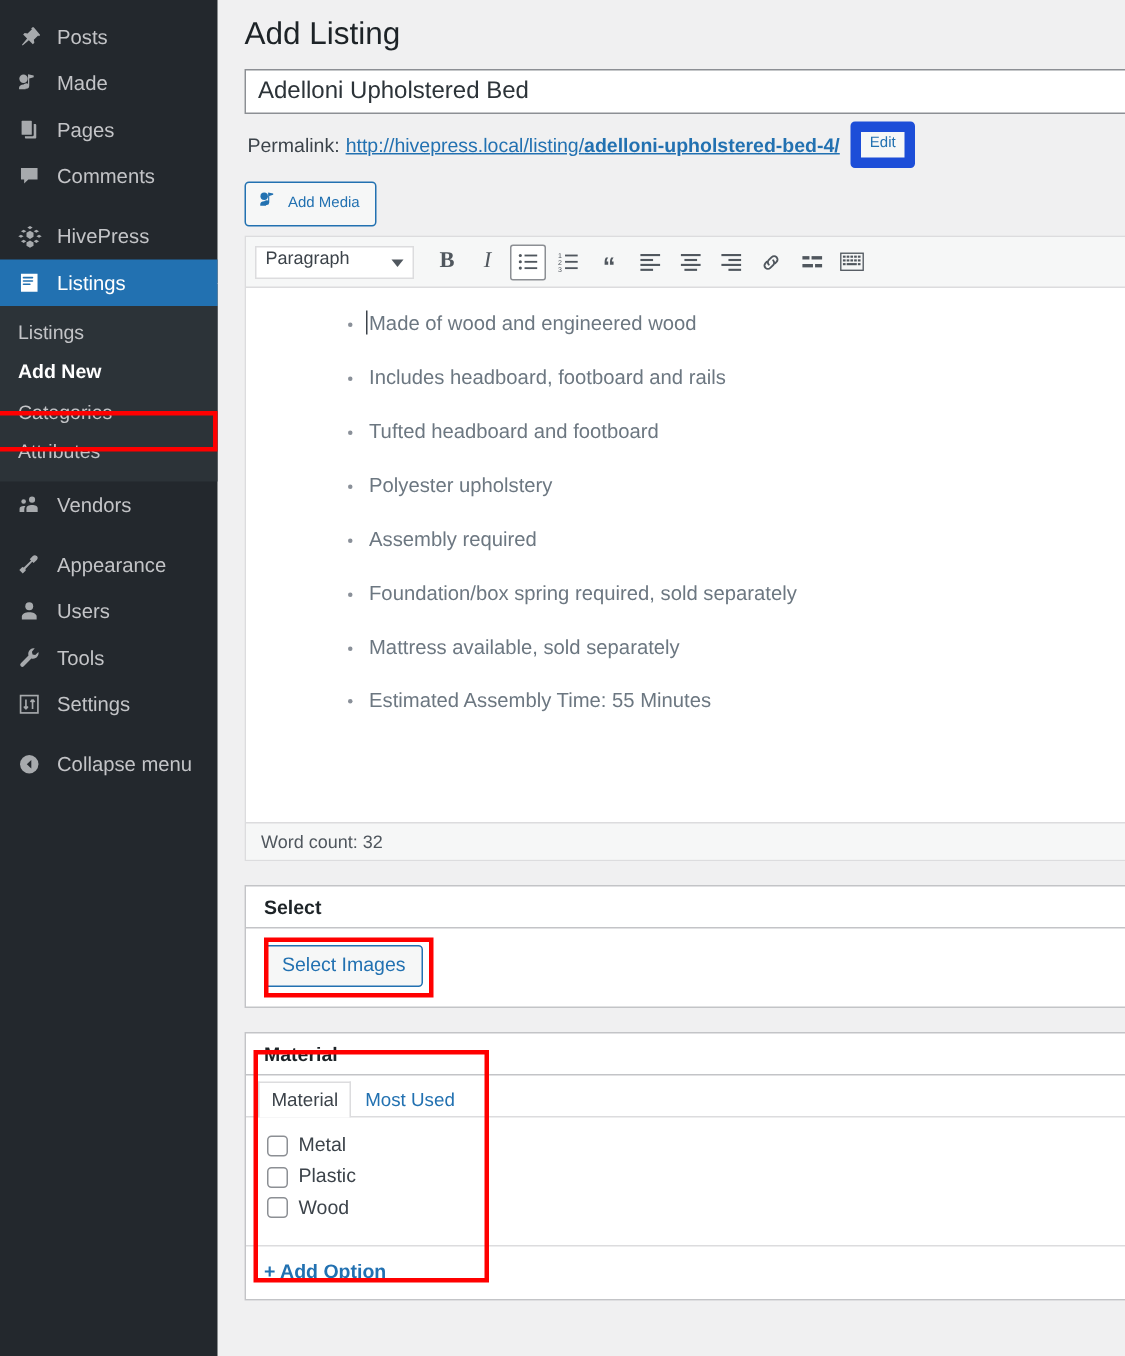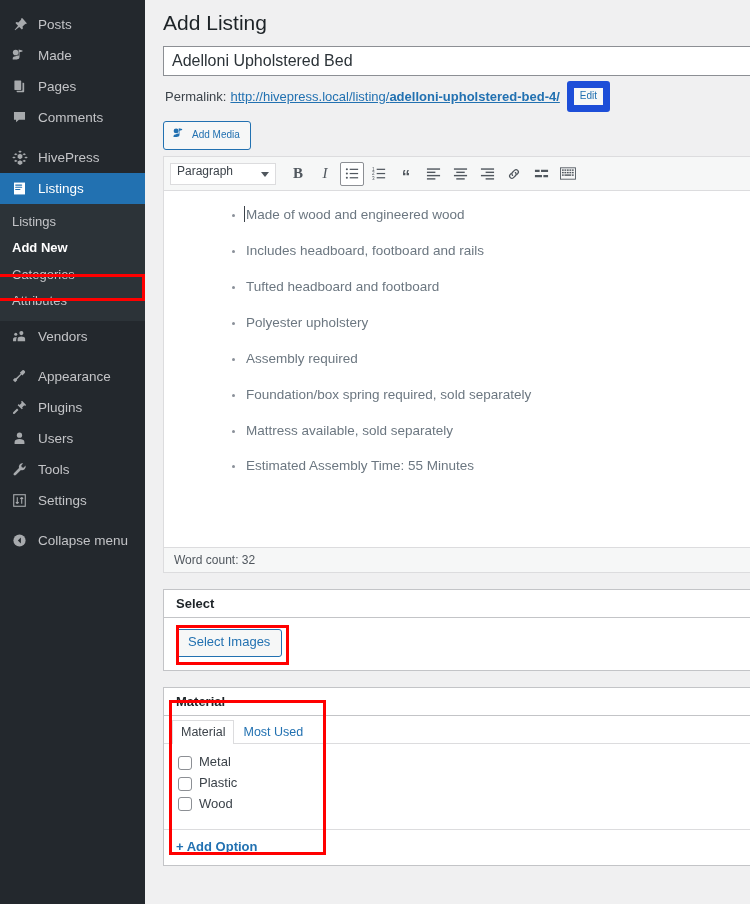--- a/index.html
+++ b/index.html
@@ -486,28 +486,20 @@
 
   <div class="menu-top">
     <span class="mi">
       <svg width="17" height="17" viewBox="0 0 20 20" fill="currentColor">
           <path d="M15.8 3.1c-.9-.9-2.1-.8-3 .1l-2.4 2.5 1 1-5.7 5.4-1.1-.3-2.4 2.4 2.7 2.7 2.4-2.4-.3-1.1 5.4-5.7 1 1 2.5-2.4c.9-.9 1-2.2.1-3.1z"></path>
         </svg>
     </span>
     <span class="mlabel">Appearance</span>
   </div>
 
-  <div class="menu-top">
-    <span class="mi">
-      <svg width="17" height="17" viewBox="0 0 20 20" fill="currentColor">
-          <path d="M12.9 2.2l-1.2 1.2 1 1-2.6 2.6-1-1-1.3 1.3 4.9 4.9 1.3-1.3-1-1 2.6-2.6 1 1 1.2-1.2-4.9-4.9zM7.1 11.2L2.6 15.7c-.5.5-.5 1.2 0 1.7s1.2.5 1.7 0l4.5-4.5-1.7-1.7z"></path>
-        </svg>
-    </span>
-    <span class="mlabel">Plugins</span>
-  </div>
 
   <div class="menu-top">
     <span class="mi">
       <svg width="17" height="17" viewBox="0 0 20 20" fill="currentColor">
           <circle cx="10" cy="6.1" r="3.1"></circle>
           <path d="M4.2 16.4v-2.3c0-2.3 2.9-3.4 5.8-3.4s5.8 1.1 5.8 3.4v2.3z"></path>
         </svg>
     </span>
     <span class="mlabel">Users</span>
   </div>

